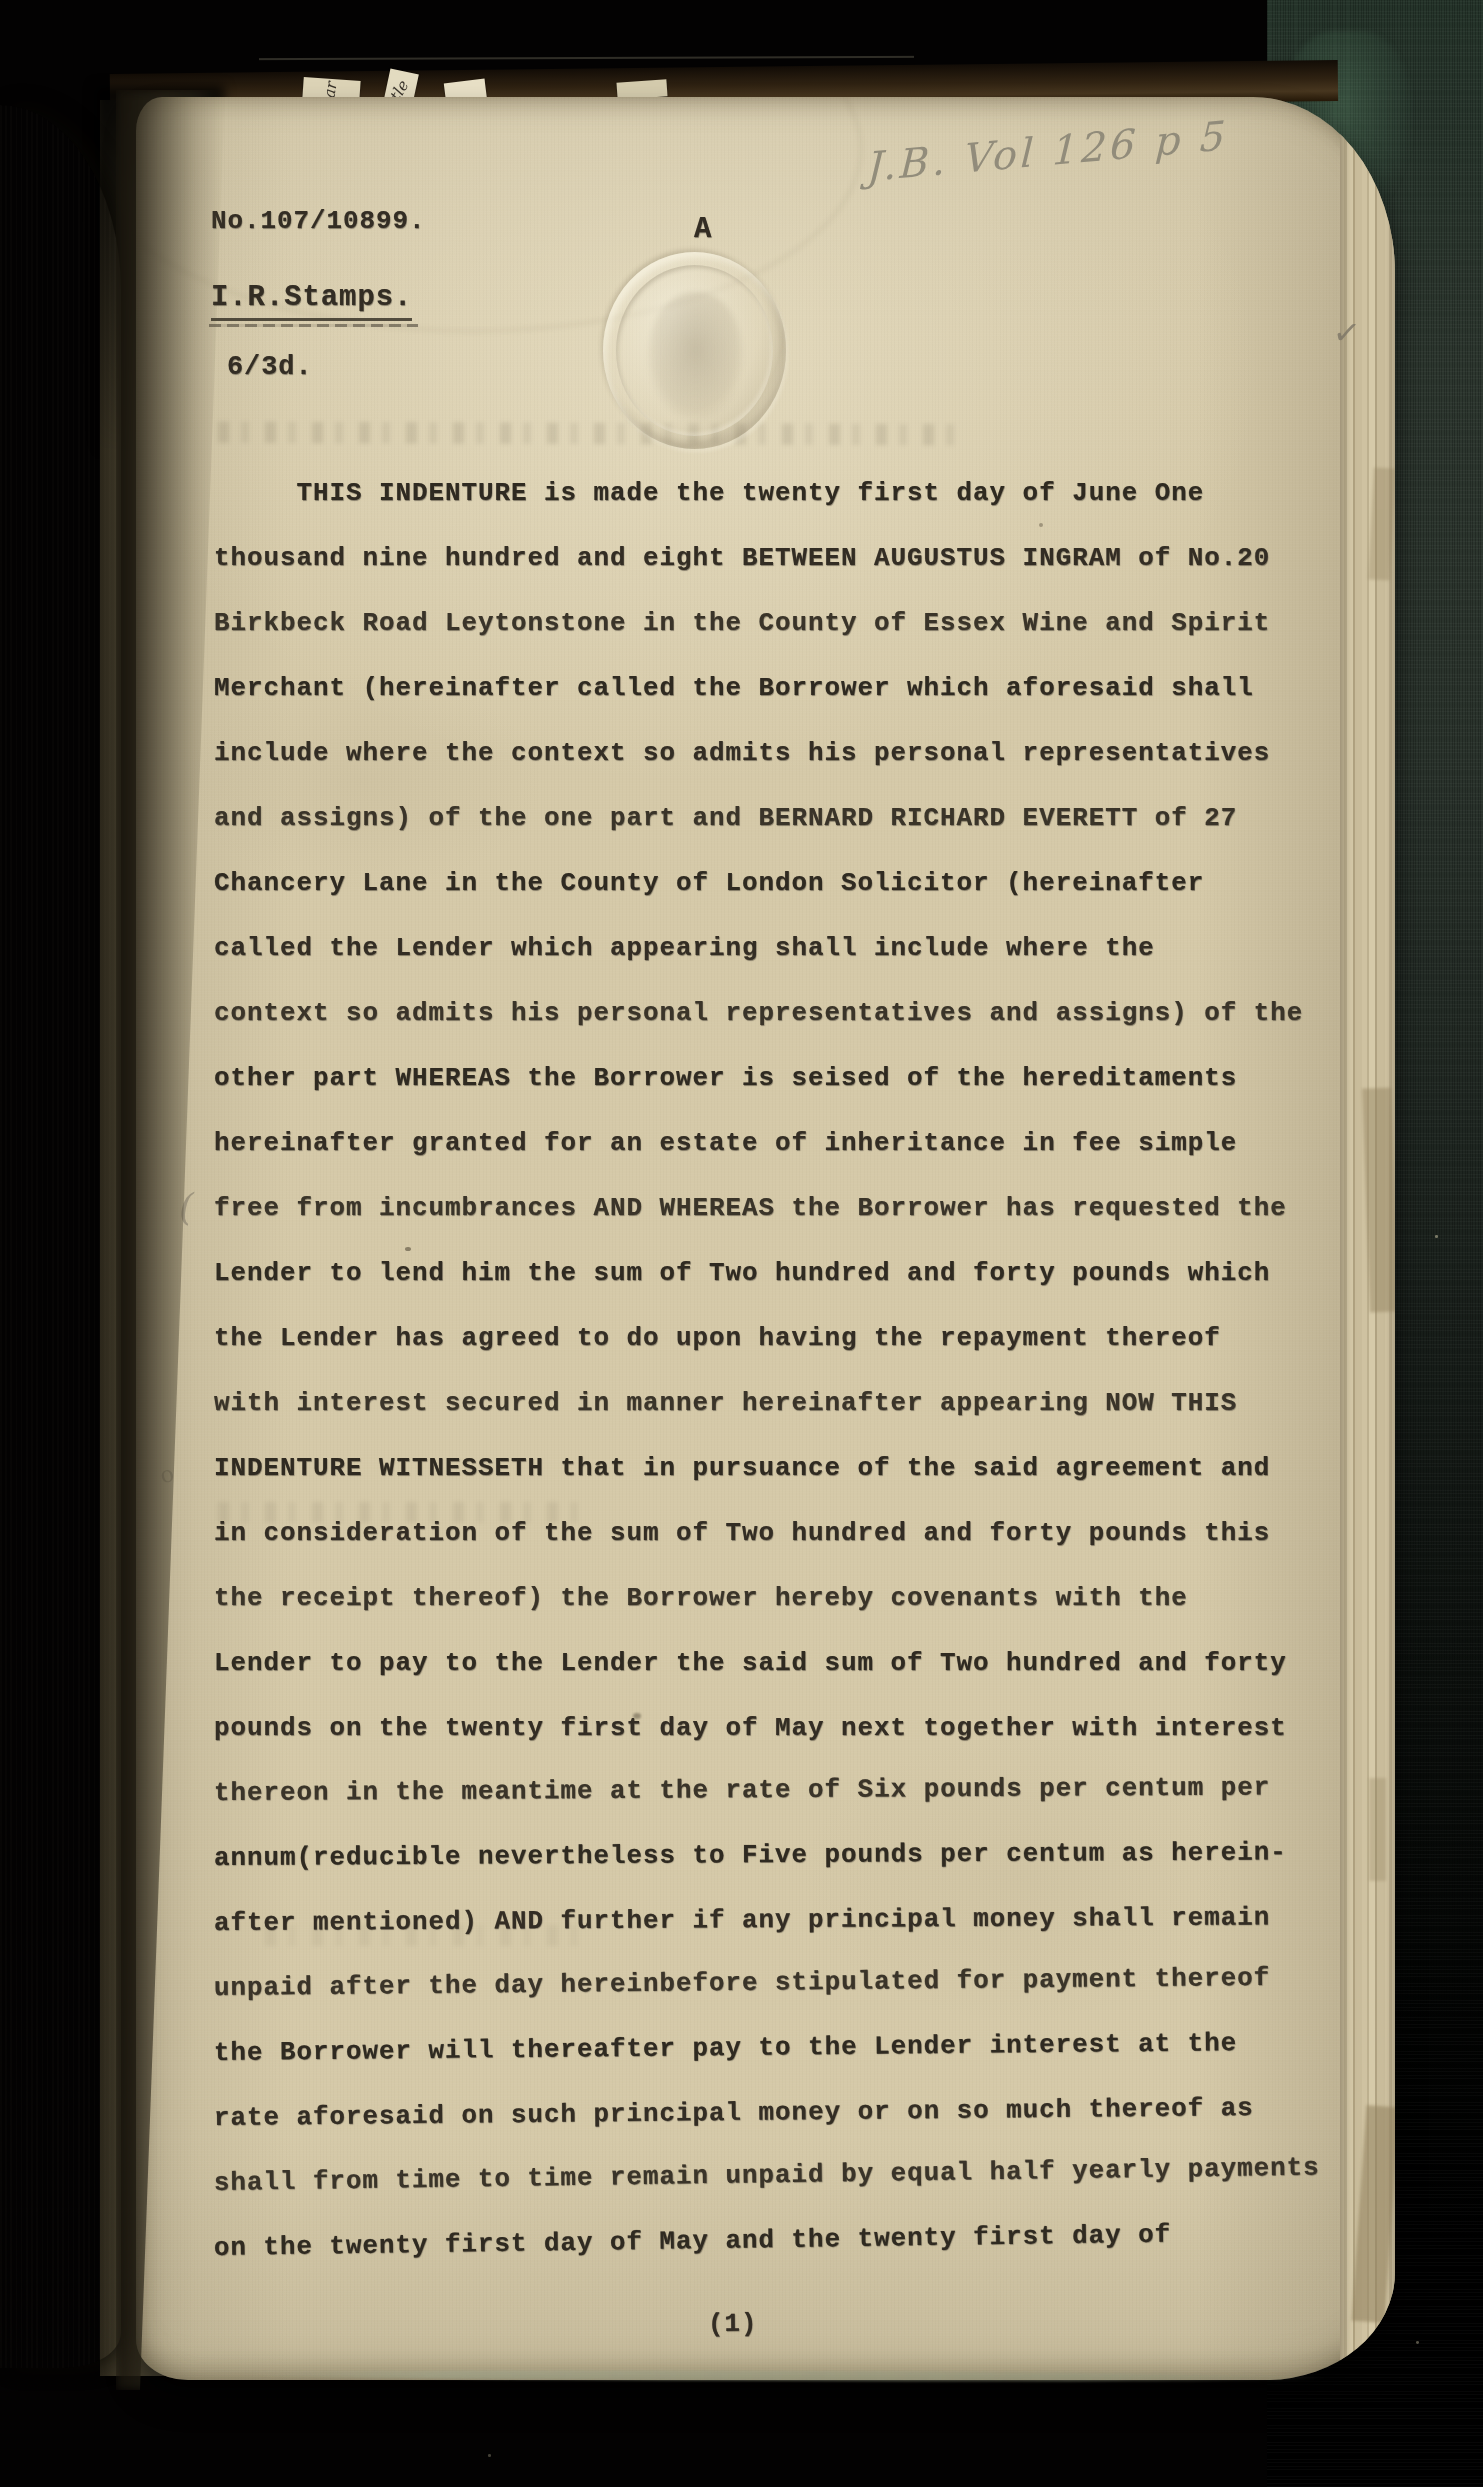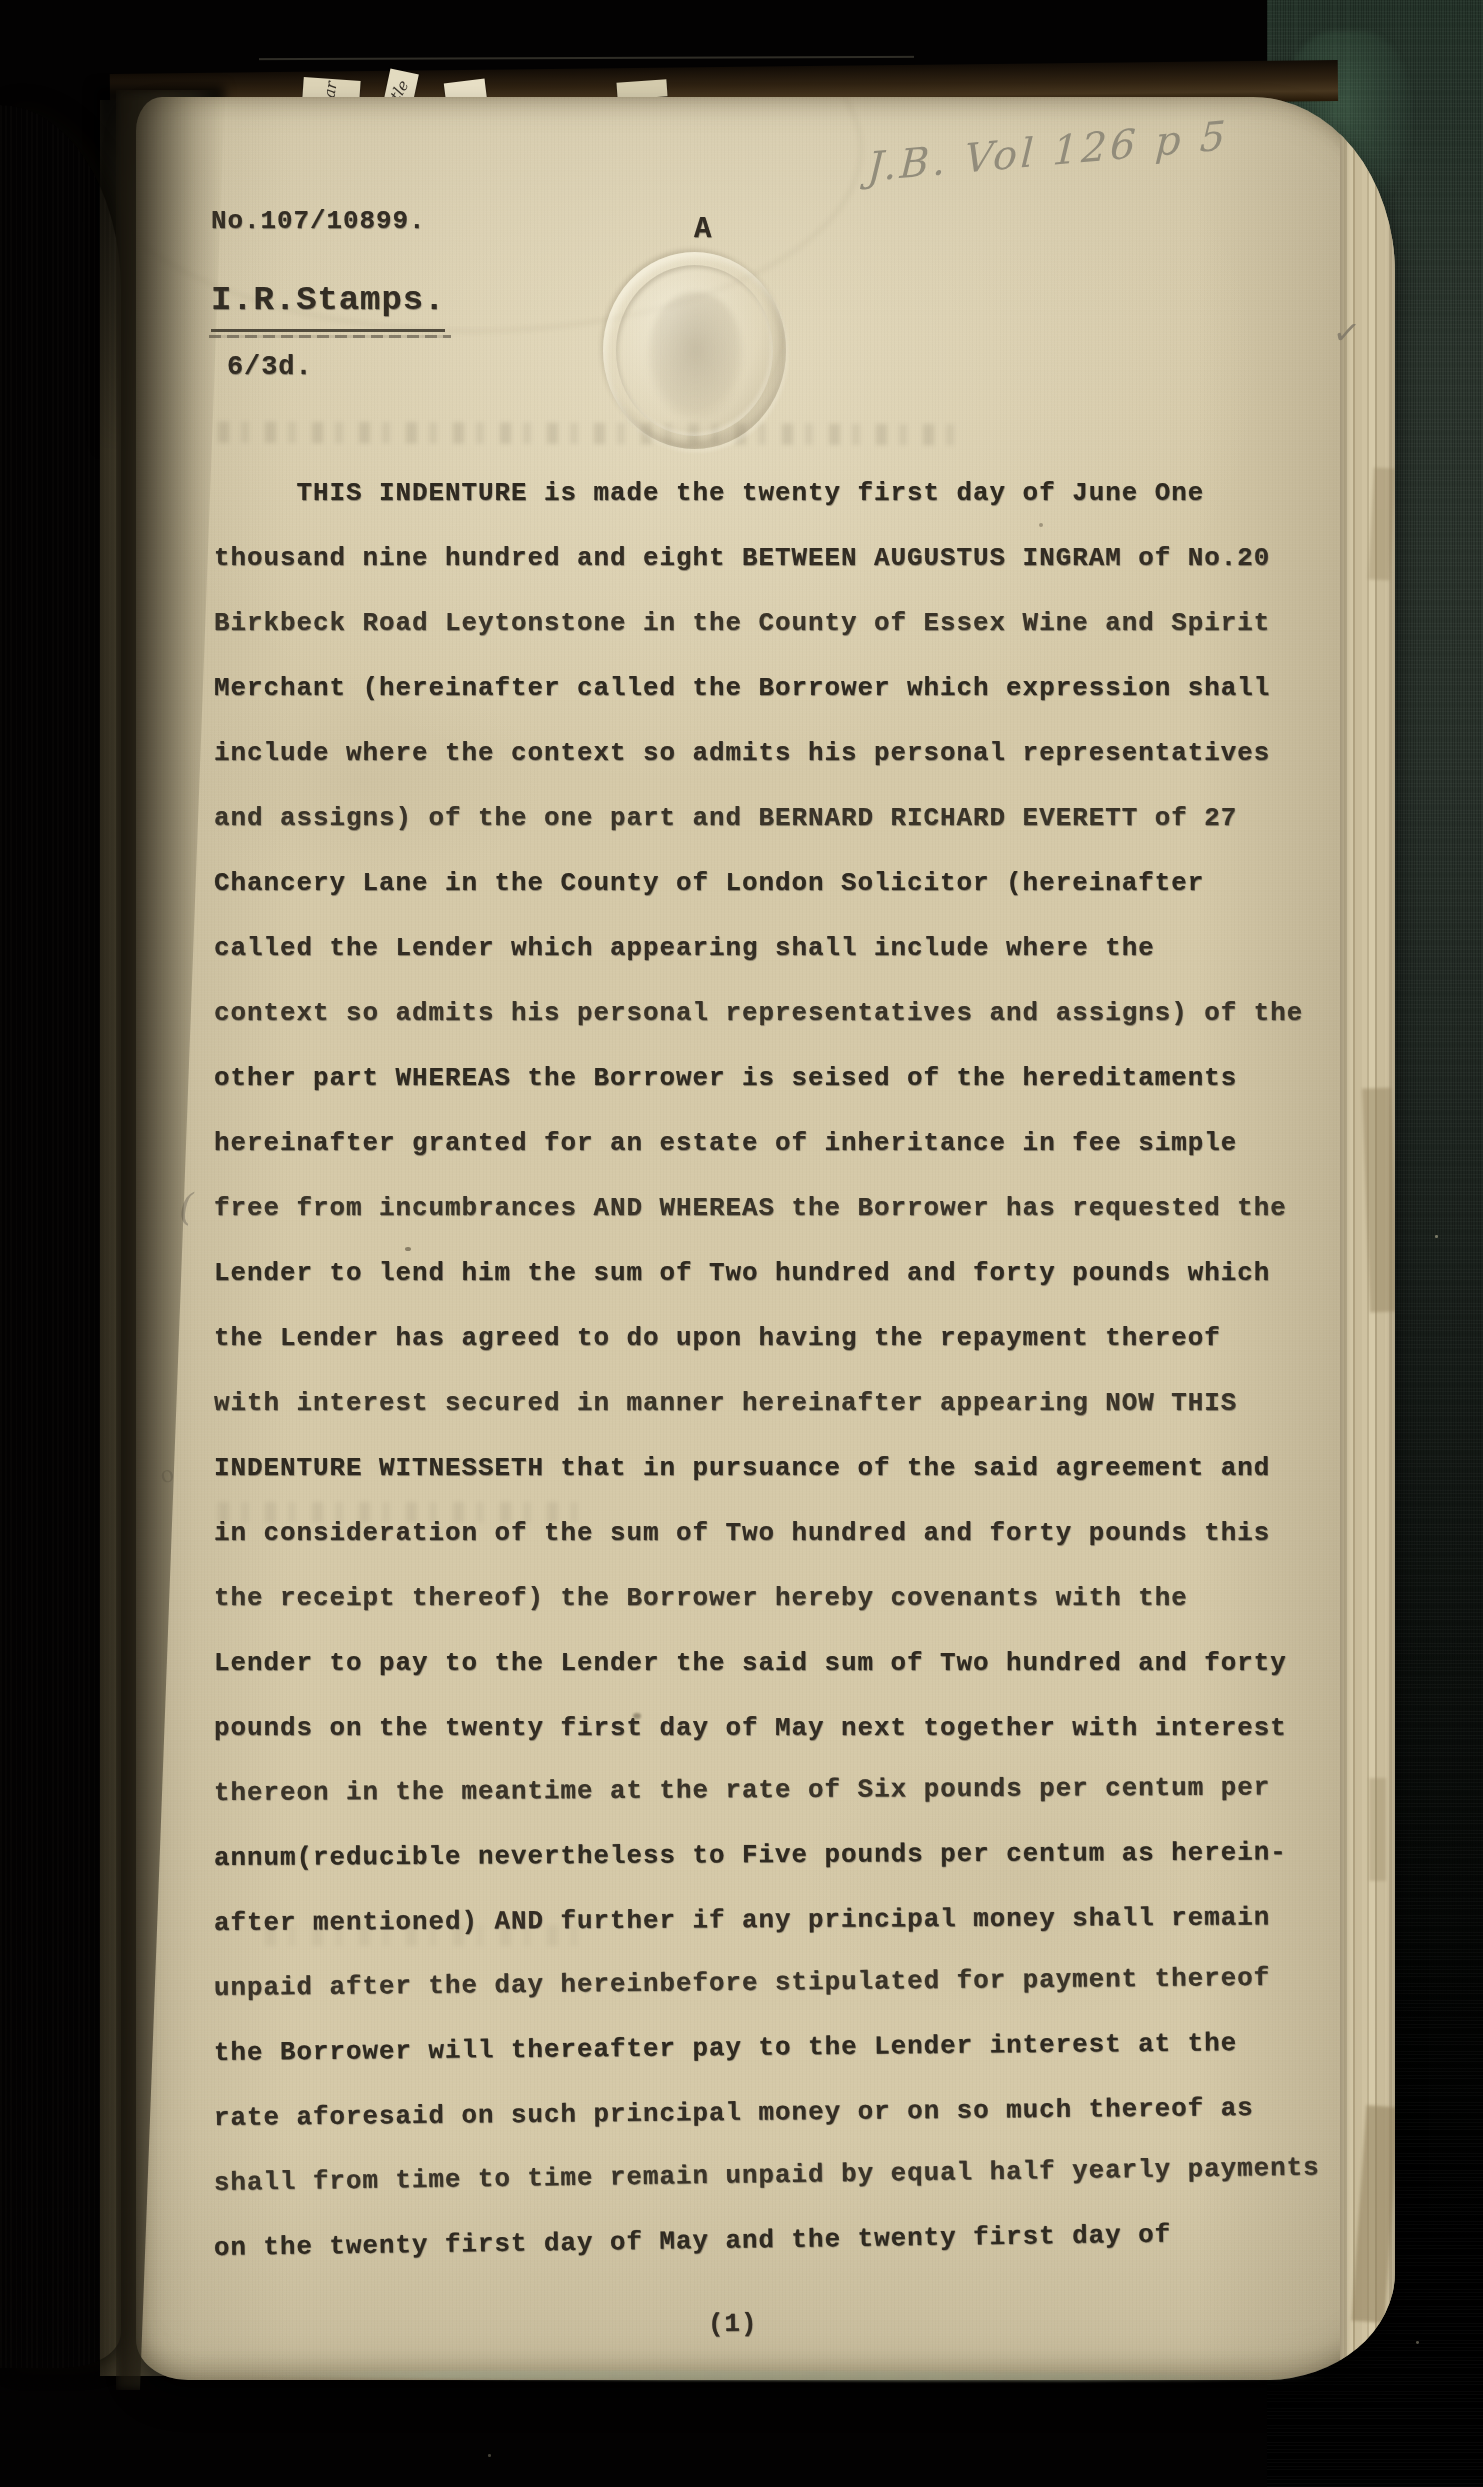--- a/index.html
+++ b/index.html
@@ -92,22 +92,22 @@
     filter:blur(4.3px);}
 
   .bottom-rim{position:absolute;left:241px;top:2371px;width:1086px;height:10.3px;border-radius:50%;z-index:5;
     background:linear-gradient(90deg,transparent,rgba(162,168,142,.5) 18%,rgba(150,156,130,.45) 80%,transparent);
     transform:rotate(0.2deg);filter:blur(0.9px);}
 
   
   .typed{color:#332d24;font-family:"Liberation Mono",monospace;font-weight:bold;
     text-shadow:0.5px 0.7px 0.8px rgba(52,46,37,.5),-0.3px -0.2px 0.6px rgba(52,46,37,.3);}
   .doc-number{position:absolute;left:75px;top:109px;font-size:26px;letter-spacing:0.9px;}
-  .stamp-label{position:absolute;left:75px;top:184px;font-size:34px;letter-spacing:0.9px;
-    border-bottom:3.4px solid rgba(48,42,33,.8);padding-bottom:10px;}
+  .stamp-label{position:absolute;left:75px;top:184px;font-size:29px;letter-spacing:0.9px;
+    border-bottom:3.4px solid rgba(48,42,33,.8);padding-bottom:4px;}
   .stamp-label::after{content:"";position:absolute;left:-1.7px;right:-5.2px;bottom:-8.6px;height:2.6px;
     background:repeating-linear-gradient(90deg,rgba(48,42,33,.5) 0 12px,rgba(48,42,33,.12) 12px 18px);}
   .stamp-duty{position:absolute;left:91px;top:255px;font-size:27px;letter-spacing:0.9px;}
   .marker-a{position:absolute;left:558px;top:116px;font-size:29px;}
 
   .seal{position:absolute;left:467px;top:155px;width:183px;height:197px;border-radius:50%;
     background:radial-gradient(ellipse at 38% 32%,rgba(255,252,238,.45),rgba(224,214,188,.18) 55%,rgba(150,138,110,.16) 70%,rgba(150,138,110,0) 74%);
     box-shadow:inset 3.4px 5.2px 7.8px rgba(255,251,236,.6),inset -4.3px -6px 8.6px rgba(118,106,82,.3),
                1.7px 2.6px 4.3px rgba(255,252,240,.3),-1.7px -2.6px 4.3px rgba(118,106,82,.25);}
   .seal::before{content:"";position:absolute;inset:13px;border-radius:50%;
@@ -201,21 +201,21 @@
 
     <div class="handwritten">J.B. Vol 126 p 5</div>
     <div class="pencil check-mark">✓</div>
     <div class="pencil margin-paren">(</div>
     <div class="pencil margin-squiggle">o</div>
 
     <div class="typed body-text">
         <div class="text-line">     THIS INDENTURE is made the twenty first day of June One</div>
         <div class="text-line">thousand nine hundred and eight BETWEEN AUGUSTUS INGRAM of No.20</div>
         <div class="text-line">Birkbeck Road Leytonstone in the County of Essex Wine and Spirit</div>
-        <div class="text-line">Merchant (hereinafter called the Borrower which expression shall</div>
+        <div class="text-line">Merchant (hereinafter called the Borrower which aforesaid shall</div>
         <div class="text-line">include where the context so admits his personal representatives</div>
         <div class="text-line">and assigns) of the one part and BERNARD RICHARD EVERETT of 27</div>
         <div class="text-line">Chancery Lane in the County of London Solicitor (hereinafter</div>
         <div class="text-line">called the Lender which appearing shall include where the</div>
         <div class="text-line">context so admits his personal representatives and assigns) of the</div>
         <div class="text-line">other part WHEREAS the Borrower is seised of the hereditaments</div>
         <div class="text-line">hereinafter granted for an estate of inheritance in fee simple</div>
         <div class="text-line">free from incumbrances AND WHEREAS the Borrower has requested the</div>
         <div class="text-line">Lender to lend him the sum of Two hundred and forty pounds which</div>
         <div class="text-line">the Lender has agreed to do upon having the repayment thereof</div>

